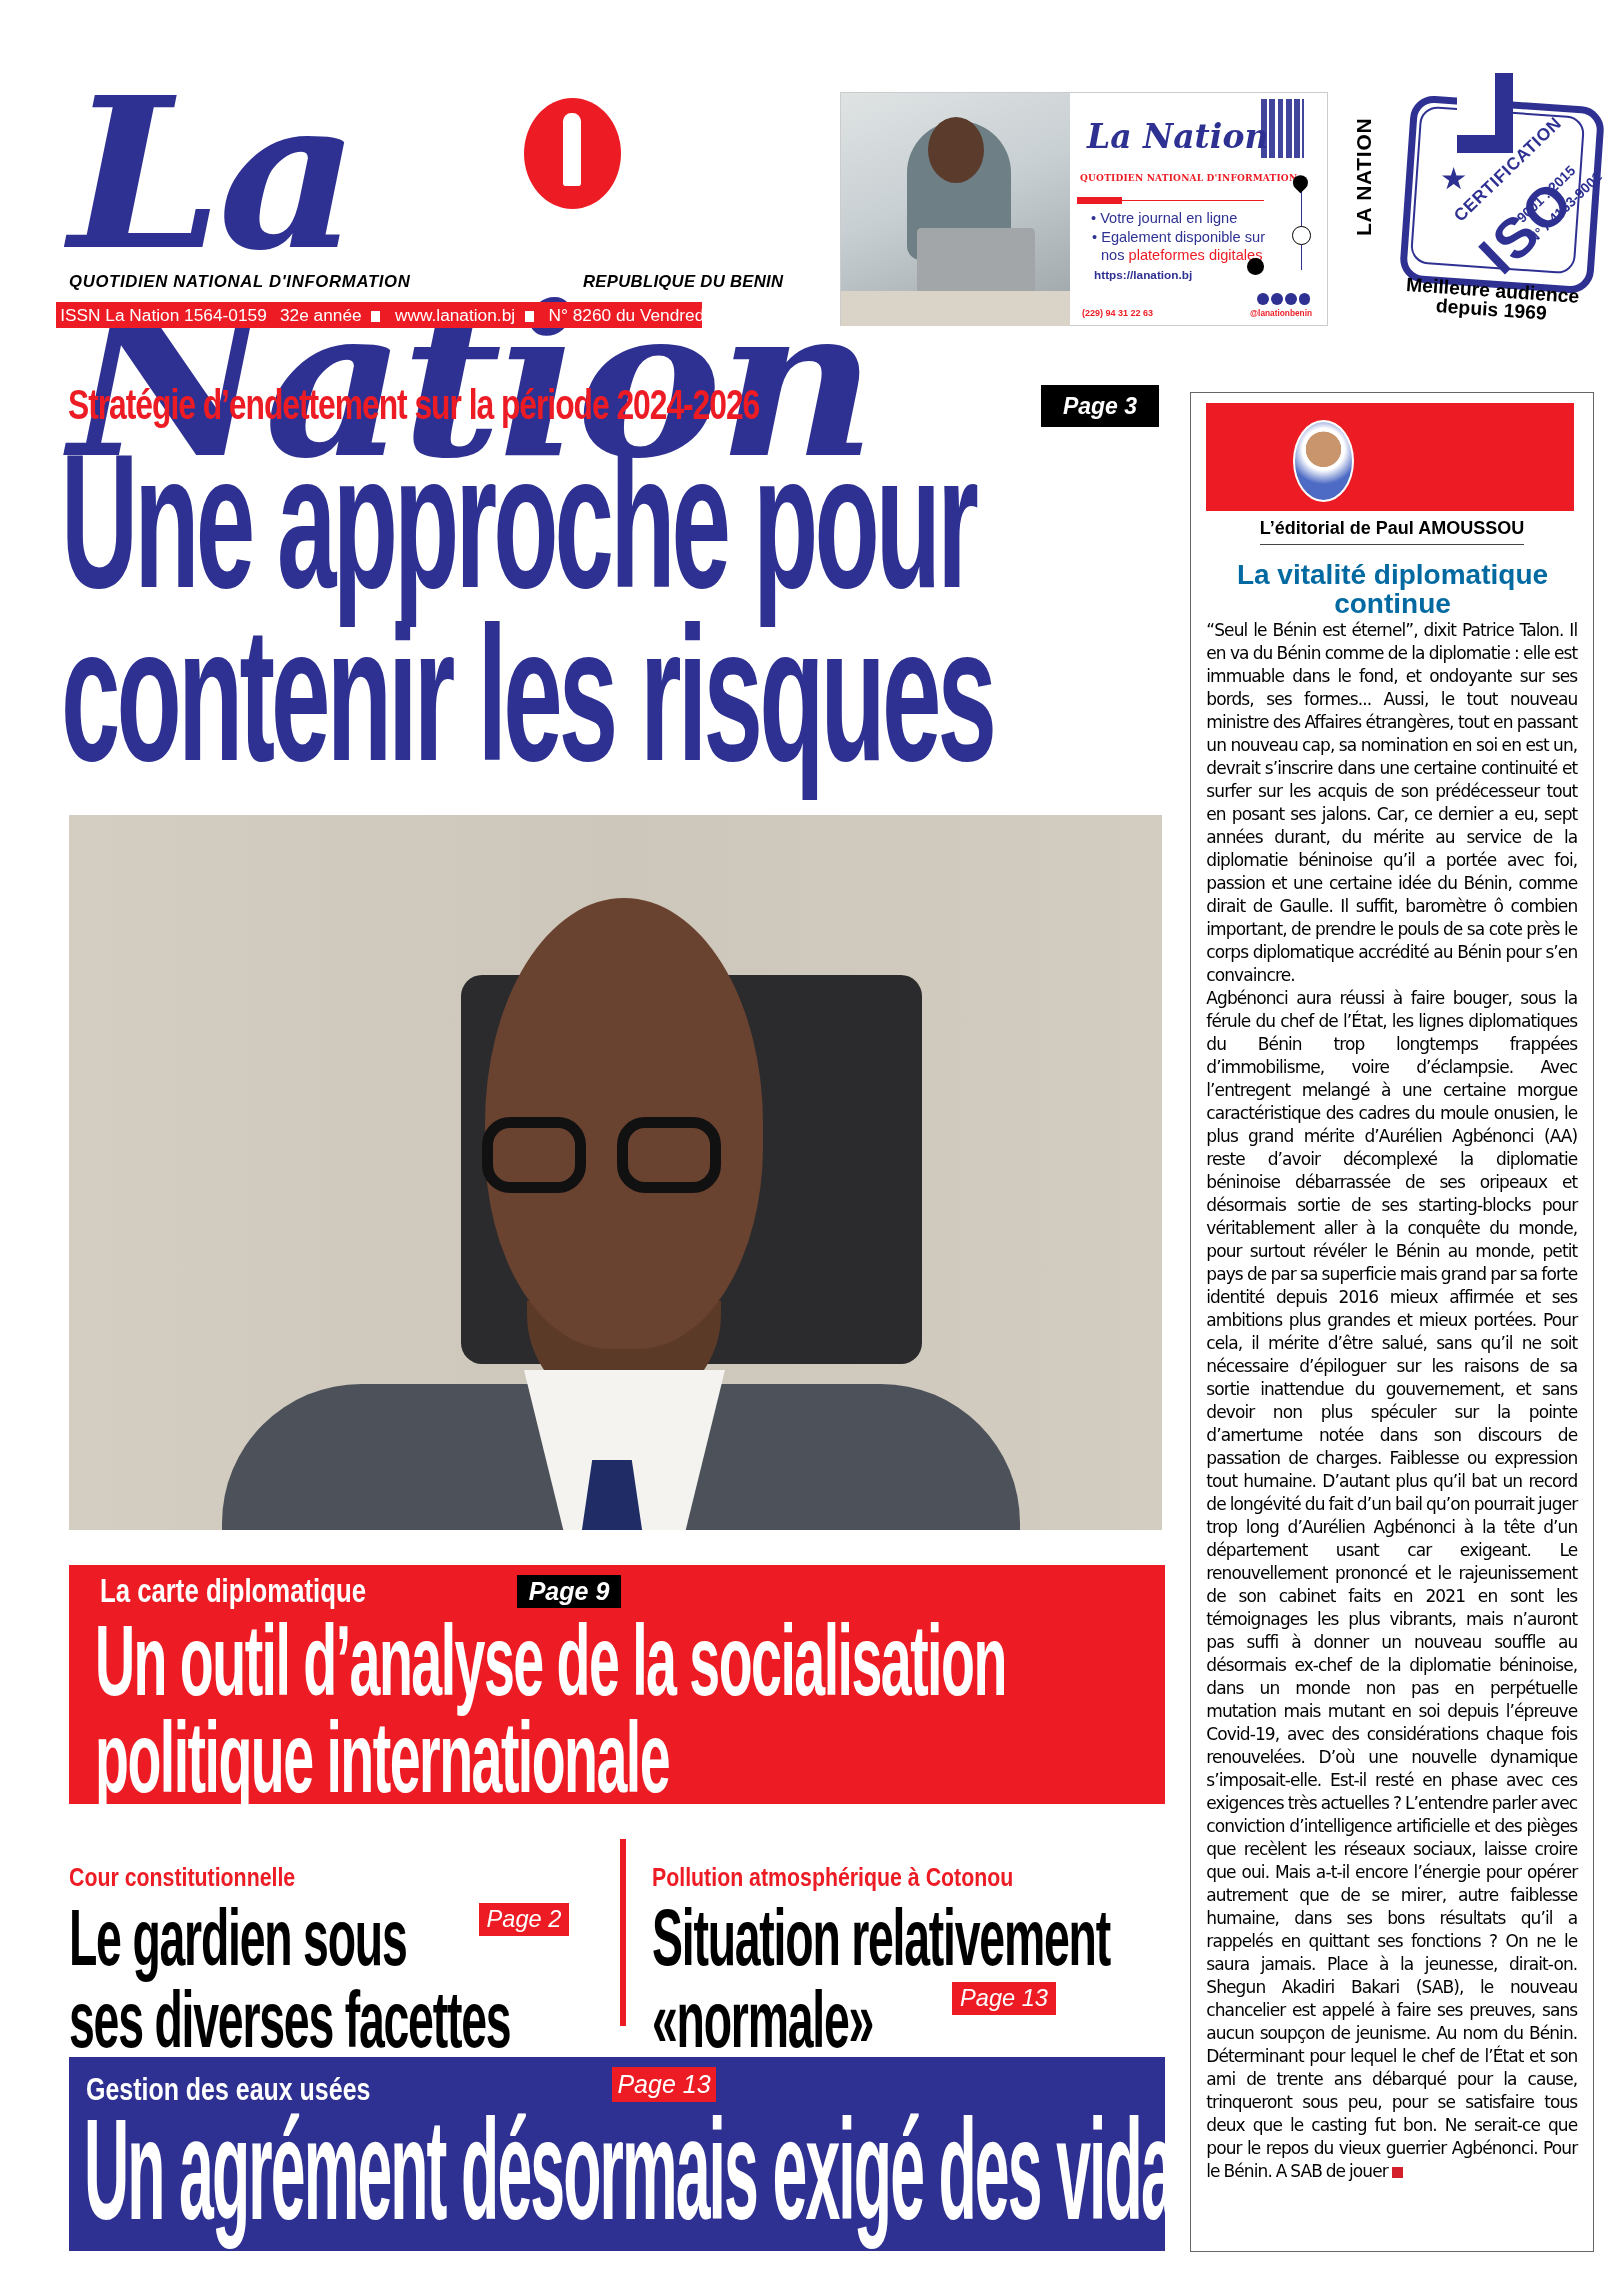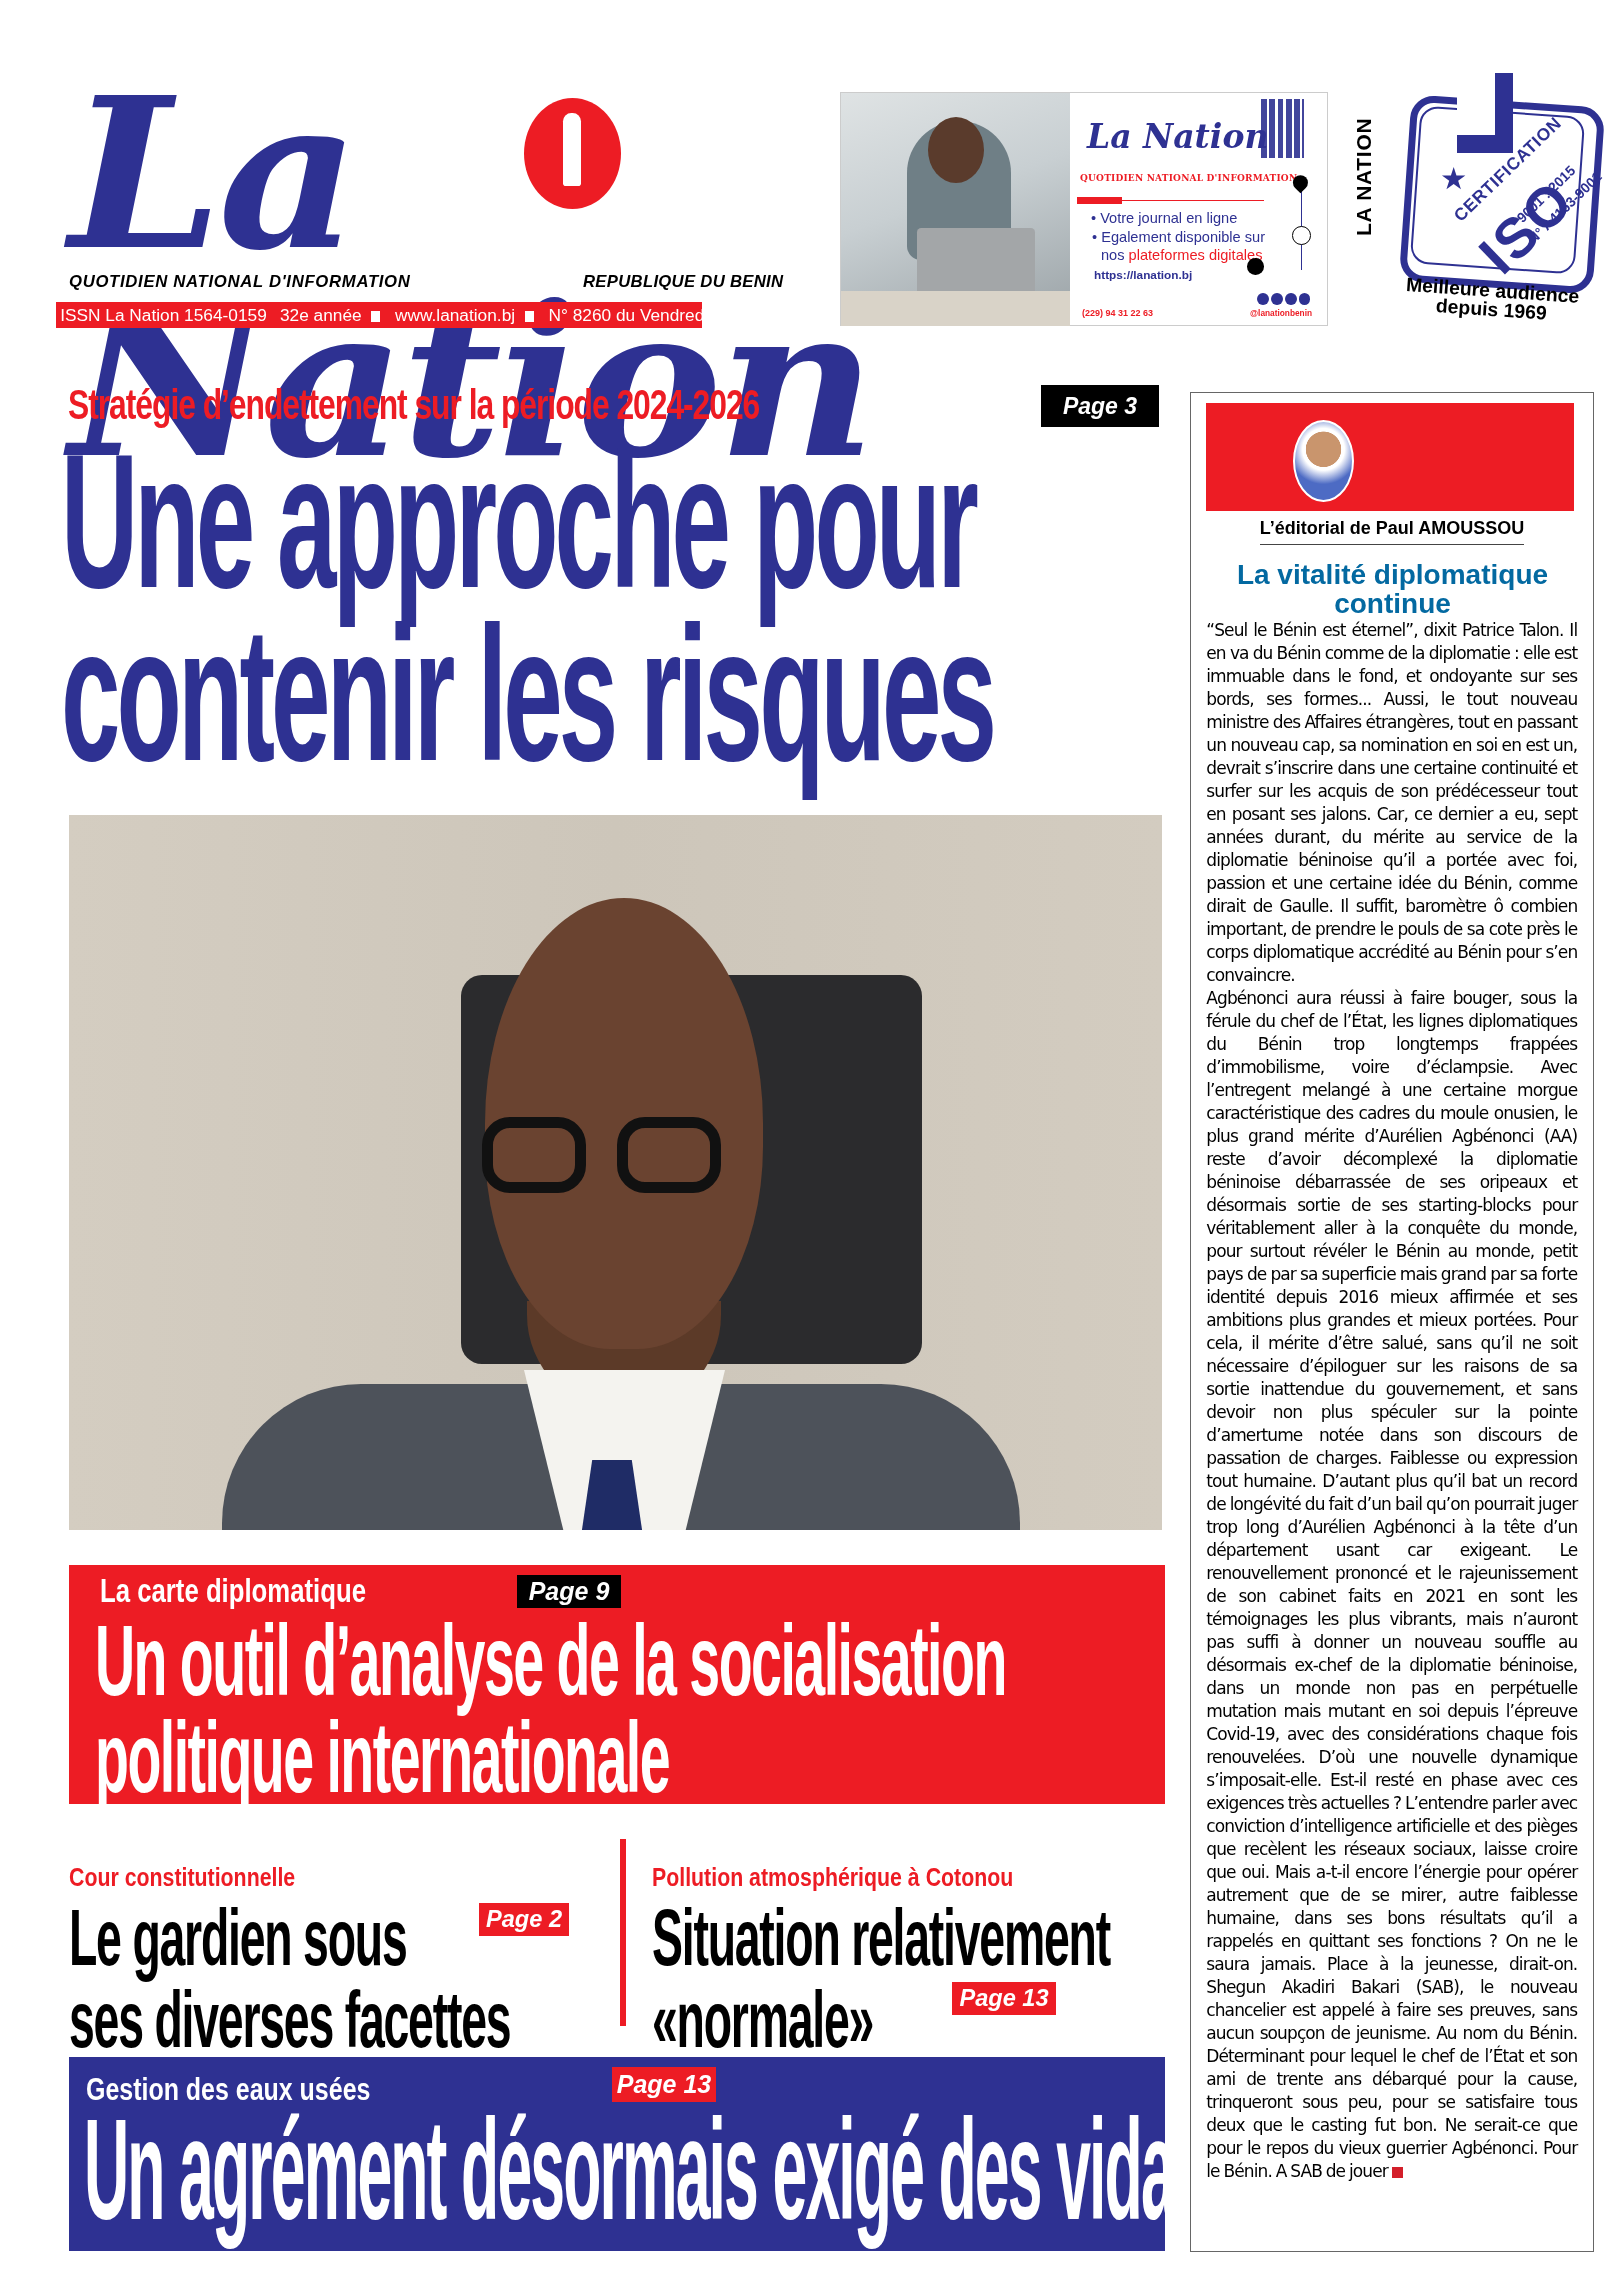--- a/index.html
+++ b/index.html
@@ -73,21 +73,21 @@
   .rb-kicker{position:absolute;left:31px;top:7px;color:#fff;font-weight:bold;font-size:33px;transform:scaleX(0.78);transform-origin:left;white-space:nowrap;}
   .pt9{position:absolute;left:448px;top:10.4px;width:104px;height:33px;font-size:25px;line-height:33px;}
   .rb-title{position:absolute;left:26px;top:47px;width:1249px;color:#fff;font-weight:bold;font-size:101px;line-height:97px;letter-spacing:-2.8px;transform:scaleX(0.55);transform-origin:left;white-space:nowrap;}
   
   .story{top:1832px;width:527px;margin-top:30px;}
   .story-left{left:69px;}
   .story-right{left:652px;width:514px;}
   .s-kicker{font-weight:bold;font-size:26px;color:#ed1c24;transform:scaleX(0.82);transform-origin:left;white-space:nowrap;}
   .s-title{font-weight:bold;font-size:80px;line-height:82px;letter-spacing:-2.1px;transform:scaleX(0.58);transform-origin:left;white-space:nowrap;margin-top:3.5px;}
   .divider{left:620px;top:1839px;width:5.6px;height:187px;background:#ed1c24;}
-  .red-tag{background:#ed1c24;color:#fff;font-weight:bold;font-style:italic;text-align:center;}
+  .red-tag{background:#ed1c24;color:#fff;font-weight:normal;font-style:italic;text-align:center;}
   .pt2{left:479px;top:1903px;width:90px;height:33px;font-size:23.6px;line-height:33px;}
   .pt13a{left:952px;top:1982px;width:104px;height:33px;font-size:23.6px;line-height:33px;}
   
   .blue-banner{left:69px;top:2057px;width:1096px;height:194px;background:#2e3192;}
   .bb-kicker{position:absolute;left:17.3px;top:14px;color:#fff;font-weight:bold;font-size:32px;transform:scaleX(0.78);transform-origin:left;white-space:nowrap;}
   .pt13b{position:absolute;left:543px;top:10.4px;width:104px;height:35px;font-size:25px;line-height:35px;}
   .bb-title{position:absolute;left:15.3px;top:43px;width:1388px;color:#fff;font-weight:bold;font-size:142px;line-height:139px;letter-spacing:-4.2px;transform:scaleX(0.44);transform-origin:left;white-space:nowrap;}
   
   .notice{left:1190px;top:392px;width:404px;height:1860px;border:1.4px solid #666;box-sizing:border-box;background:#fff;}
   .notice-banner{position:absolute;left:15.3px;top:9.7px;width:368px;height:108px;background:#ed1c24;}

